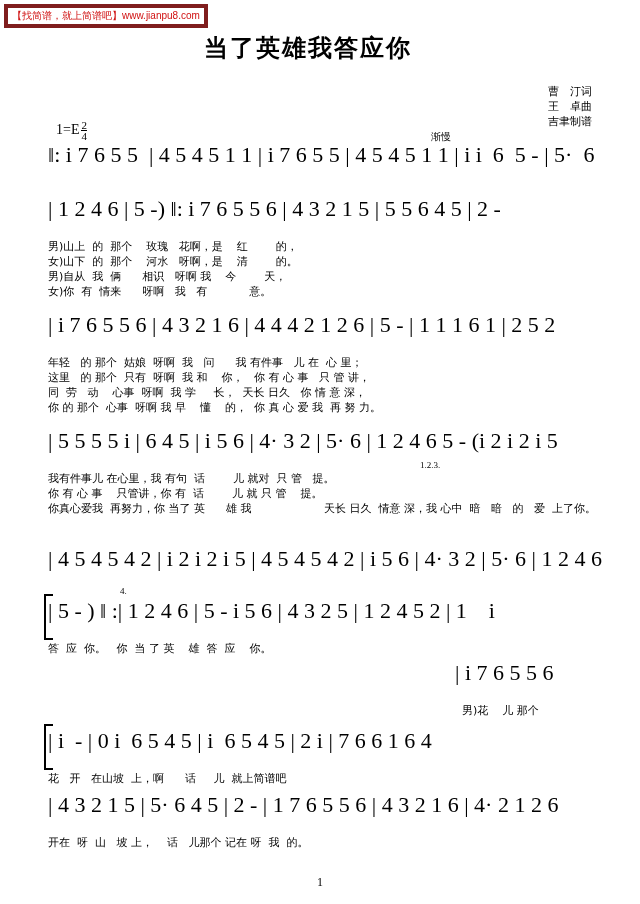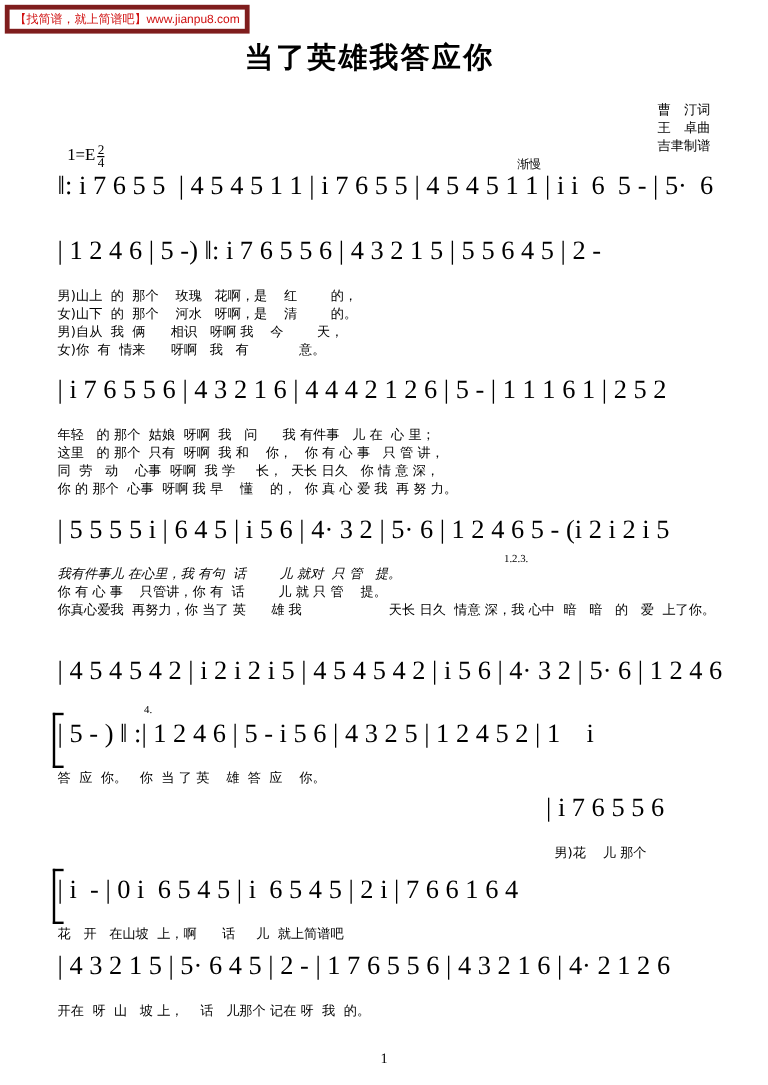--- a/index.html
+++ b/index.html
@@ -176,21 +176,21 @@
     <div class="notes">| i 7 6 5 5 6 | 4 3 2 1 6 | 4 4 4 2 1 2 6 | 5 - | 1 1 1 6 1 | 2 5 2</div>
     <div class="lyric" style="top:30px;">年轻   的 那个  姑娘  呀啊  我   问      我 有件事   儿 在  心 里；</div>
     <div class="lyric" style="top:45px;">这里   的 那个  只有  呀啊  我 和    你，   你 有 心 事   只 管 讲，</div>
     <div class="lyric" style="top:60px;">同  劳   动    心事  呀啊  我 学     长，  天长 日久   你 情 意 深，</div>
     <div class="lyric" style="top:75px;">你 的 那个  心事  呀啊 我 早    懂    的，  你 真 心 爱 我  再 努 力。</div>
   </div>
 
   <div class="row" style="top:428px;">
     <div class="ending-mark" style="left:420px; top:-8px;margin-top:40px;">1.2.3.</div>
     <div class="notes">| 5 5 5 5 i | 6 4 5 | i 5 6 | 4· 3 2 | 5· 6 | 1 2 4 6 5 - (i 2 i 2 i 5</div>
-    <div class="lyric" style="top:30px;font-style:italic;">我有件事儿 在心里，我 有句  话        儿 就对  只 管   提。</div>
+    <div class="lyric" style="top:30px;">我有件事儿 在心里，我 有句  话        儿 就对  只 管   提。</div>
     <div class="lyric" style="top:45px;">你 有 心 事    只管讲，你 有  话        儿 就 只 管    提。</div>
     <div class="lyric" style="top:60px;text-align:right;">天长 日久  情意 深，我 心中  暗   暗   的   爱  上了你。</div>
     <div class="lyric" style="top:60px;">你真心爱我  再努力，你 当了 英      雄 我</div>
   </div>
 
   <div class="row" style="top:546px;">
     <div class="notes">| 4 5 4 5 4 2 | i 2 i 2 i 5 | 4 5 4 5 4 2 | i 5 6 | 4· 3 2 | 5· 6 | 1 2 4 6</div>
   </div>
 
   <div class="row" style="top:598px;">

